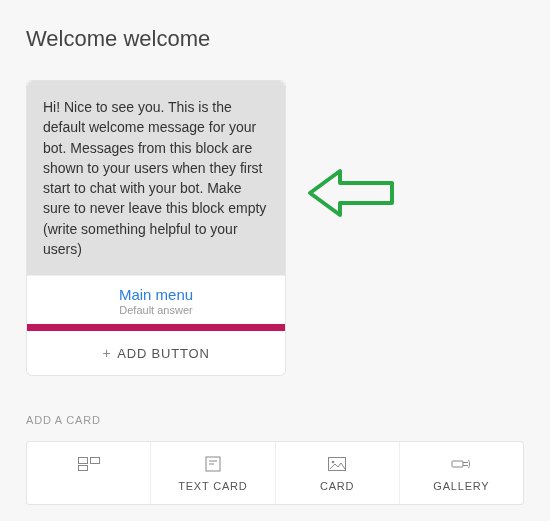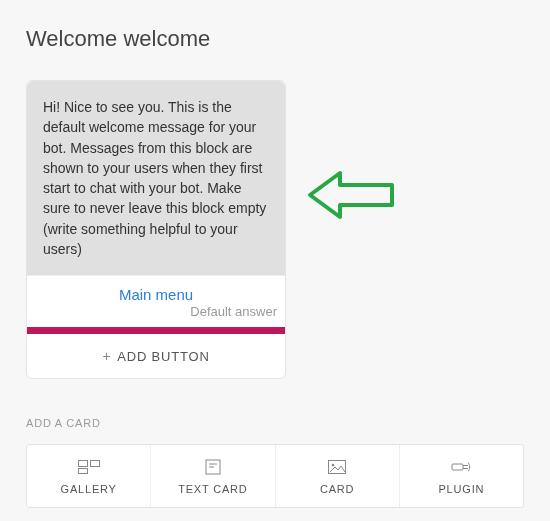--- a/index.html
+++ b/index.html
@@ -44,24 +44,23 @@
     border-top: 1px solid #eee;
     border-bottom: 7px solid #be185d;
   }
   .menu-slot .link {
     color: #2a7de1;
     font-size: 15px;
     display: block;
   }
   .menu-slot .sub {
     color: #9a9a9a;
-    font-size: 13px;
+    font-size: 11px;
     margin-top: 1px;
     display: block;
-    text-align: right;
   }
   .add-button-row {
     text-align: center;
     padding: 14px 8px;
     font-size: 13px;
     letter-spacing: 0.8px;
     color: #555;
     display: flex;
     align-items: center;
     justify-content: center;
@@ -145,21 +144,20 @@
   <div class="card-options">
 
     <div class="card-opt">
       <div class="icon">
         <svg width="22" height="14" viewBox="0 0 22 14">
           <rect x="0.5" y="0.5" width="9" height="6" fill="none" stroke="#888"></rect>
           <rect x="12.5" y="0.5" width="9" height="6" fill="none" stroke="#888"></rect>
           <rect x="0.5" y="8.5" width="9" height="5" fill="none" stroke="#888"></rect>
         </svg>
       </div>
-      <div class="label">GALLERY</div>
     </div>
 
     <div class="card-opt">
       <div class="icon">
         <svg width="16" height="16" viewBox="0 0 16 16">
           <rect x="1" y="1" width="14" height="14" fill="none" stroke="#888"></rect>
           <line x1="4" y1="5" x2="12" y2="5" stroke="#888"></line>
           <line x1="4" y1="8" x2="9" y2="8" stroke="#888"></line>
         </svg>
       </div>
@@ -179,17 +177,17 @@
 
     <div class="card-opt">
       <div class="icon">
         <svg width="20" height="14" viewBox="0 0 20 14">
           <rect x="1" y="4" width="11" height="6" rx="1" fill="none" stroke="#888"></rect>
           <line x1="12" y1="5.5" x2="17" y2="5.5" stroke="#888"></line>
           <line x1="12" y1="8.5" x2="17" y2="8.5" stroke="#888"></line>
           <path d="M17 3 C19 3 19 11 17 11" fill="none" stroke="#888"></path>
         </svg>
       </div>
-      <div class="label">PLUGIN</div>
+      <div class="label">GALLERY</div>
     </div>
 
   </div>
 </div>
 
 </body></html>

